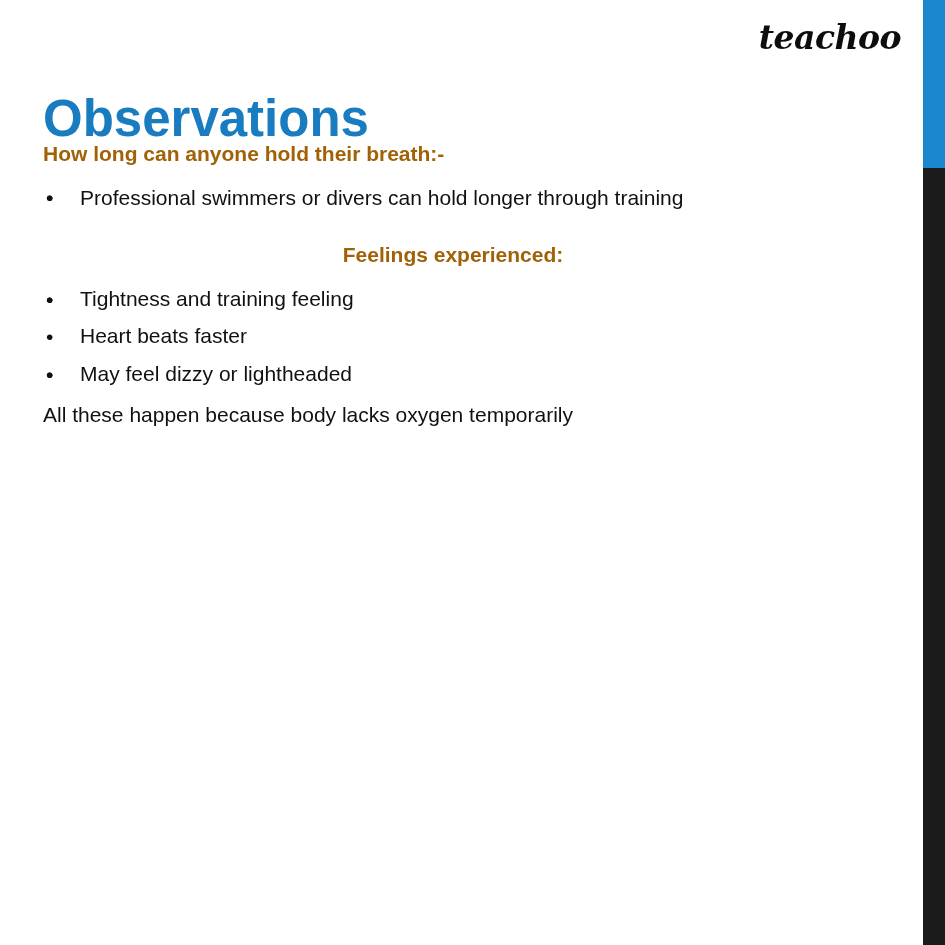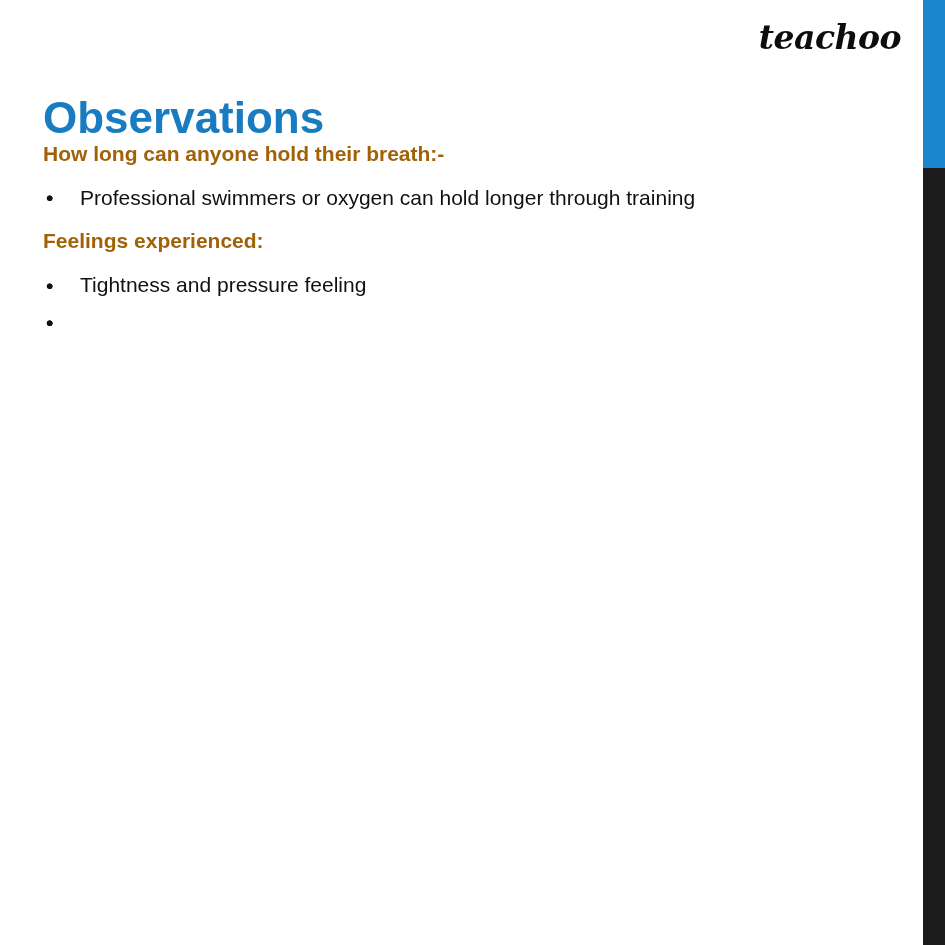--- a/index.html
+++ b/index.html
@@ -44,41 +44,42 @@
     font-family: "DejaVu Serif", serif;
     font-style: italic;
     font-weight: bold;
     font-size: 33px;
     color: #0d0d0d;
     letter-spacing: -0.5px;
   }
   .title {
     position: absolute;
     left: 43px;
-    top: 64px;
-    font-size: 44px;
+    top: 55px;
+    font-size: 51px;
     font-weight: bold;
     color: #1a7cc0;
     letter-spacing: 0px;
   }
   .content {
     position: absolute;
     left: 43px;
     top: 140px;
     width: 820px;
   }
   .heading {
     font-size: 21px;
     font-weight: bold;
     color: #a16207;
     margin: 0 0 14px 0;
     line-height: 1.3;
   }
   .heading.second {
-    margin-top: 12px;
+    margin-top: 26px;
+    text-align: center;
   }
   ul.bullets {
     list-style: none;
     margin: 0 0 0 0;
     padding: 0;
   }
   ul.bullets li {
     position: relative;
     font-size: 21px;
     color: #111111;
@@ -120,40 +121,43 @@
   <div class="content">
 
     <p class="heading">How long can anyone hold their breath:-</p>
 
     <ul class="bullets">
       <li>
         <span class="dot">•</span>
       </li>
       <li>
         <span class="dot">•</span>
-        <span>Professional swimmers or oxygen can hold longer through training</span>
+        <span>Professional swimmers or divers can hold longer through training</span>
       </li>
     </ul>
 
     <p class="heading second">Feelings experienced:</p>
 
     <ul class="bullets tight">
       <li>
         <span class="dot">•</span>
       </li>
       <li>
         <span class="dot">•</span>
-        <span>Tightness and pressure feeling</span>
+        <span>Tightness and training feeling</span>
+      </li>
+      <li>
+        <span class="dot">•</span>
+        <span>Heart beats faster</span>
       </li>
       <li>
         <span class="dot">•</span>
       </li>
       <li>
         <span class="dot">•</span>
-      </li>
-      <li>
-        <span class="dot">•</span>
+        <span>May feel dizzy or lightheaded</span>
       </li>
     </ul>
 
+    <p class="closing">All these happen because body lacks oxygen temporarily</p>
 
   </div>
 </div>
 
 </body></html>

